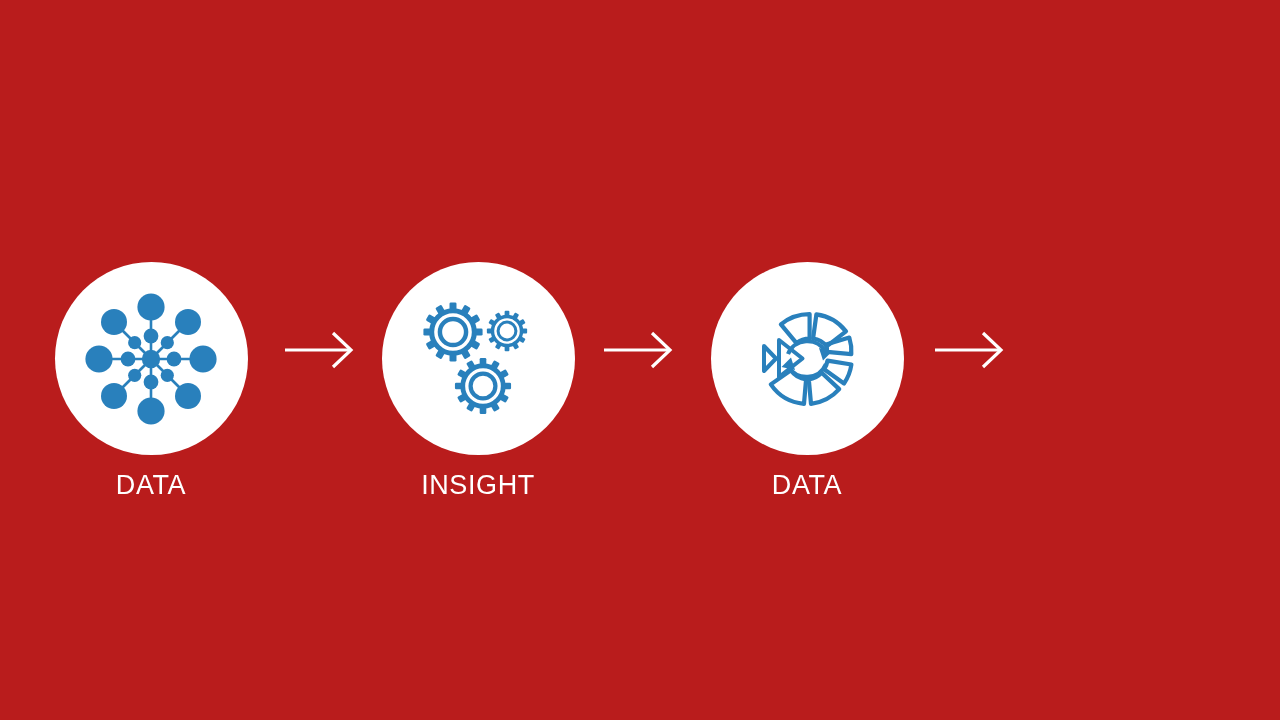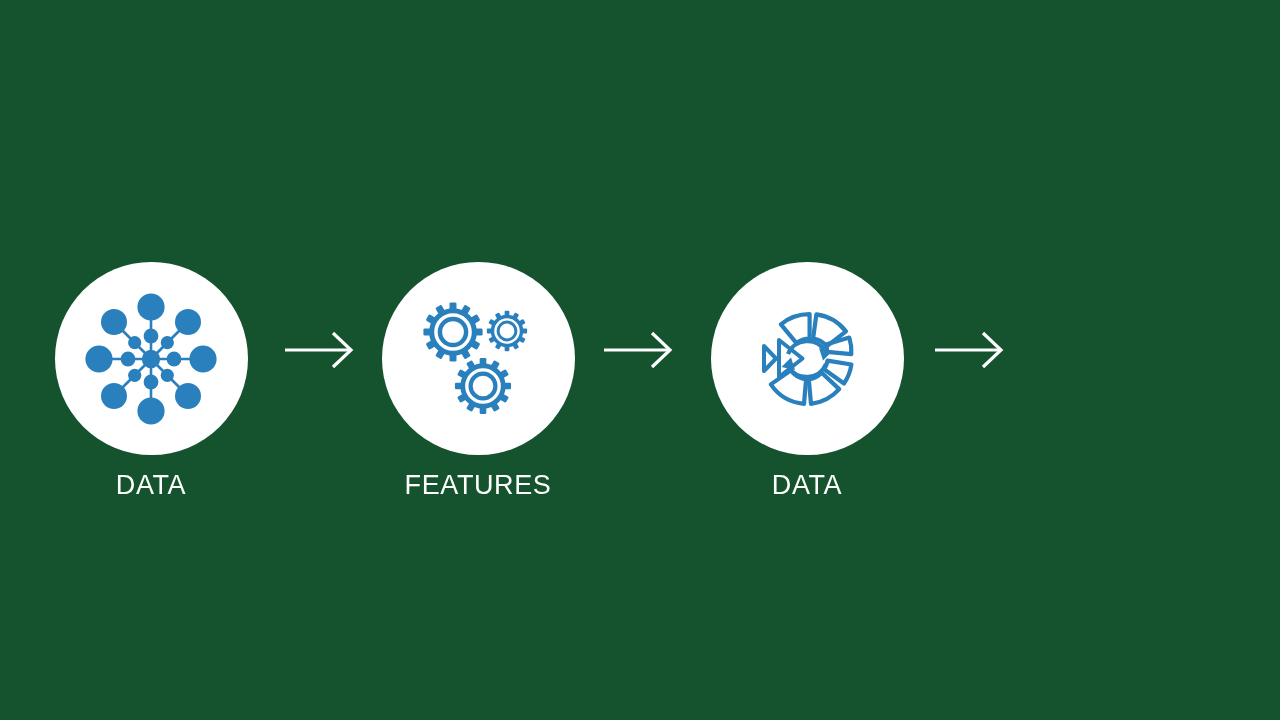--- a/index.html
+++ b/index.html
@@ -9,21 +9,21 @@
   body {
     width: 1280px;
     height: 720px;
     overflow: hidden;
     font-family: "Liberation Sans", sans-serif;
   }
   #stage {
     position: relative;
     width: 1280px;
     height: 720px;
-    background: #14532d;
+    background: #b91c1c;
   }
   .flow {
     position: absolute;
     left: 0;
     top: 0;
     width: 1280px;
     height: 720px;
   }
   
   .step {
@@ -143,21 +143,21 @@
             </g>
           </defs>
 
           <use href="#gearShape" transform="translate(45,43) scale(0.97)"></use>
 
           <use href="#gearShape" transform="translate(99,42) scale(0.66)"></use>
 
           <use href="#gearShape" transform="translate(75,97) scale(0.92)"></use>
         </svg>
       </div>
-      <div class="step-label">FEATURES</div>
+      <div class="step-label">INSIGHT</div>
     </div>
 
     <div class="step" id="step-model">
       <div class="disc">
         <svg width="142" height="142" viewBox="0 0 142 142">
 
           <g fill="none" stroke="#2980BC" stroke-width="4.2" stroke-linejoin="round">
 
             <path d="M 44.9 36.3 A 45 45 0 0 1 73.6 26.1 L 73.6 50.6 A 20.6 20.6 0 0 0 60.5 55.2 Z"></path>
 

